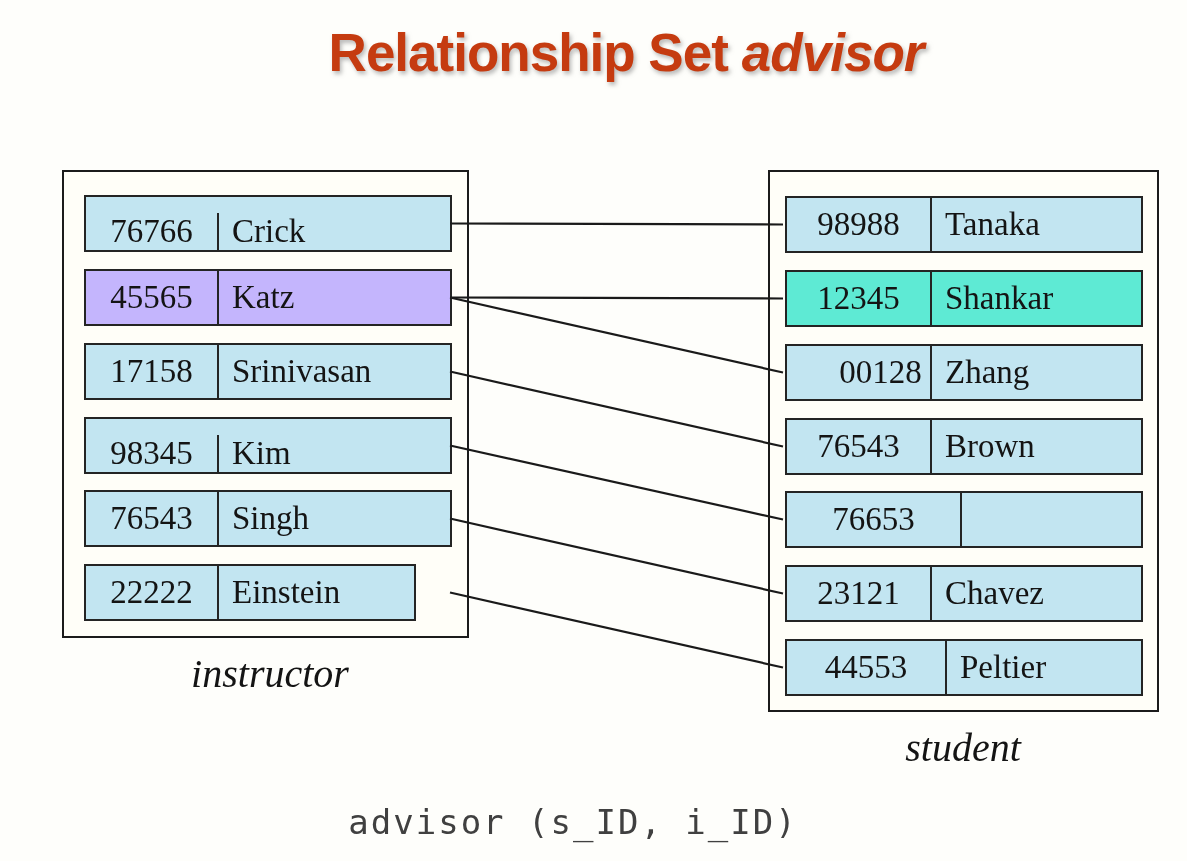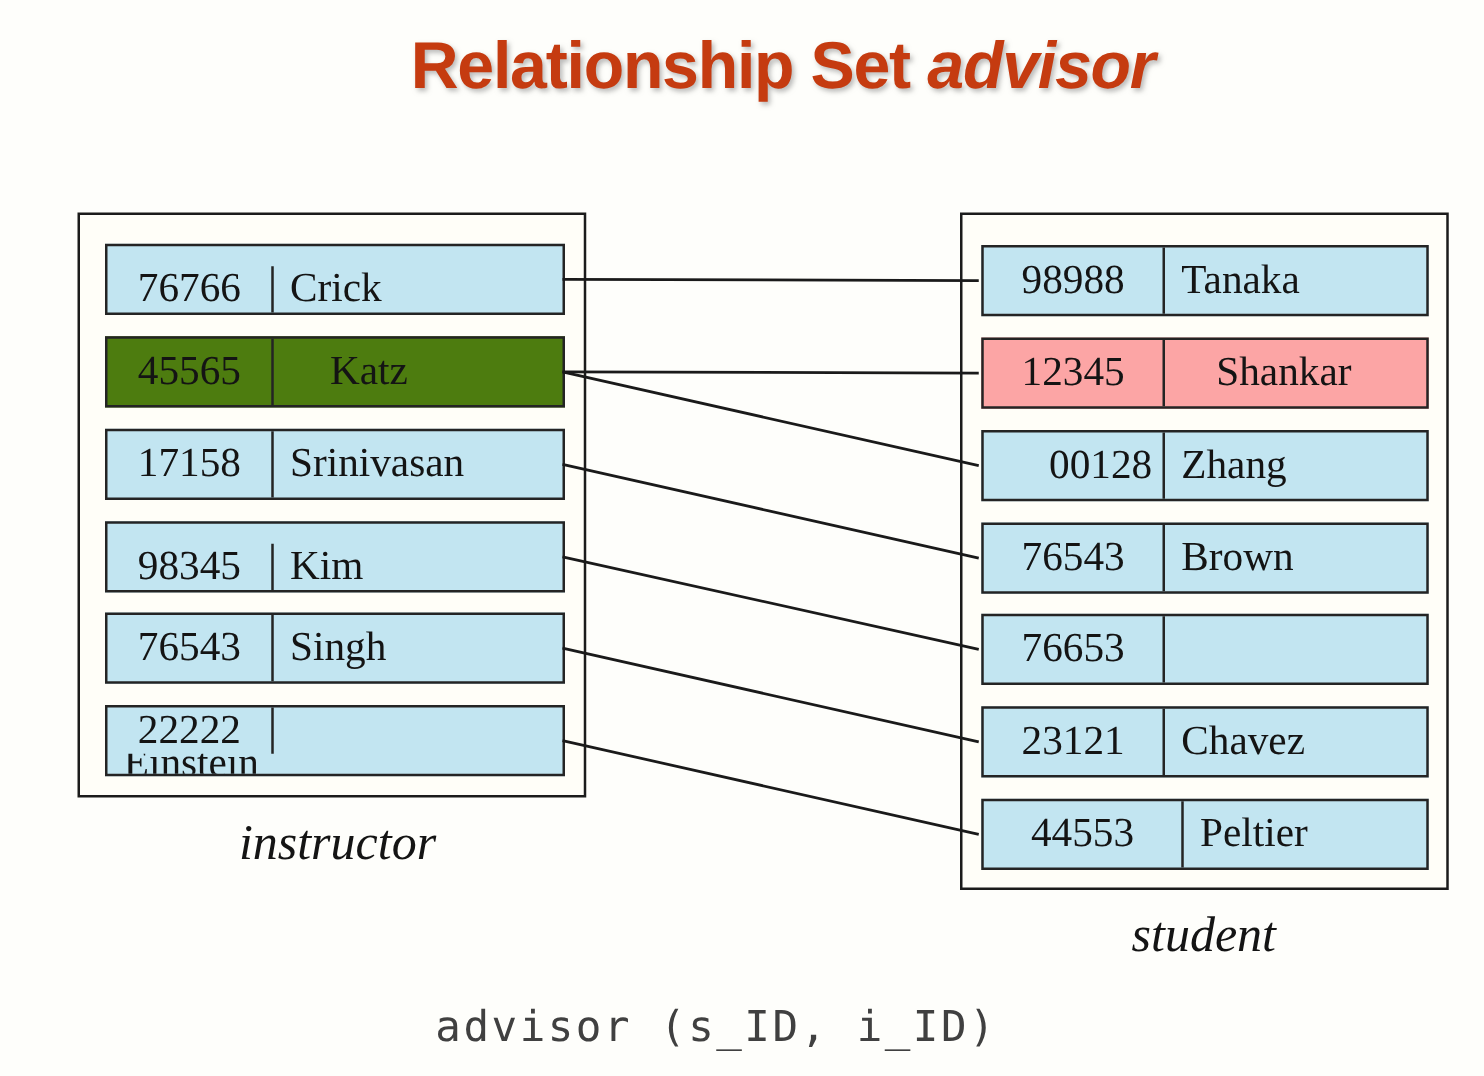--- a/index.html
+++ b/index.html
@@ -99,61 +99,61 @@
 
   <div class="title" style="color: rgb(197, 59, 16); text-align: right;">
     <span>Relationship Set</span><span class="title-em">advisor</span>
   </div>
 
   <div class="entity" id="instructor-box">
       <div class="row" style="left: 20px; top: 23px; width: 368px; background: rgb(194, 229, 241); align-items: flex-end;">
         <div class="cell cell-id" style="width: 133px;">76766</div>
         <div class="cell cell-name">Crick</div>
       </div>
-      <div class="row" style="left: 20px; top: 97px; width: 368px; background: #4d7c0f; gap: 32px;">
+      <div class="row" style="left: 20px; top: 97px; width: 368px; background: #c4b5fd;">
         <div class="cell cell-id" style="width: 133px;">45565</div>
         <div class="cell cell-name">Katz</div>
       </div>
       <div class="row" style="left: 20px; top: 171px; width: 368px; background: rgb(194, 229, 241);">
         <div class="cell cell-id" style="width: 133px;">17158</div>
         <div class="cell cell-name">Srinivasan</div>
       </div>
       <div class="row" style="left: 20px; top: 245px; width: 368px; background: rgb(194, 229, 241); align-items: flex-end;">
         <div class="cell cell-id" style="width: 133px;">98345</div>
         <div class="cell cell-name">Kim</div>
       </div>
       <div class="row" style="left: 20px; top: 318px; width: 368px; background: rgb(194, 229, 241);">
         <div class="cell cell-id" style="width: 133px;">76543</div>
         <div class="cell cell-name">Singh</div>
       </div>
-      <div class="row" style="left: 20px; top: 392px; width: 368px; background: rgb(194, 229, 241); flex-direction: column;">
+      <div class="row" style="left: 20px; top: 392px; width: 332px; background: rgb(194, 229, 241);">
         <div class="cell cell-id" style="width: 133px;">22222</div>
         <div class="cell cell-name">Einstein</div>
       </div>
     </div>
 
   <div class="entity" id="student-box">
       <div class="row" style="left: 15px; top: 24px; width: 358px; background: rgb(194, 229, 241);">
         <div class="cell cell-id" style="width: 145px;">98988</div>
         <div class="cell cell-name">Tanaka</div>
       </div>
-      <div class="row" style="left: 15px; top: 98px; width: 358px; background: #fca5a5; gap: 28px;">
+      <div class="row" style="left: 15px; top: 98px; width: 358px; background: #5eead4;">
         <div class="cell cell-id" style="width: 145px;">12345</div>
         <div class="cell cell-name">Shankar</div>
       </div>
       <div class="row" style="left: 15px; top: 172px; width: 358px; background: rgb(194, 229, 241);">
         <div class="cell cell-id" style="width: 145px; padding-left: 44px;">00128</div>
         <div class="cell cell-name">Zhang</div>
       </div>
       <div class="row" style="left: 15px; top: 246px; width: 358px; background: rgb(194, 229, 241);">
         <div class="cell cell-id" style="width: 145px;">76543</div>
         <div class="cell cell-name">Brown</div>
       </div>
       <div class="row" style="left: 15px; top: 319px; width: 358px; background: rgb(194, 229, 241);">
-        <div class="cell cell-id" style="width: 145px;">76653</div>
+        <div class="cell cell-id" style="width: 175px;">76653</div>
       </div>
       <div class="row" style="left: 15px; top: 393px; width: 358px; background: rgb(194, 229, 241);">
         <div class="cell cell-id" style="width: 145px;">23121</div>
         <div class="cell cell-name">Chavez</div>
       </div>
       <div class="row" style="left: 15px; top: 467px; width: 358px; background: rgb(194, 229, 241);">
         <div class="cell cell-id" style="width: 160px;">44553</div>
         <div class="cell cell-name">Peltier</div>
       </div>
     </div>

